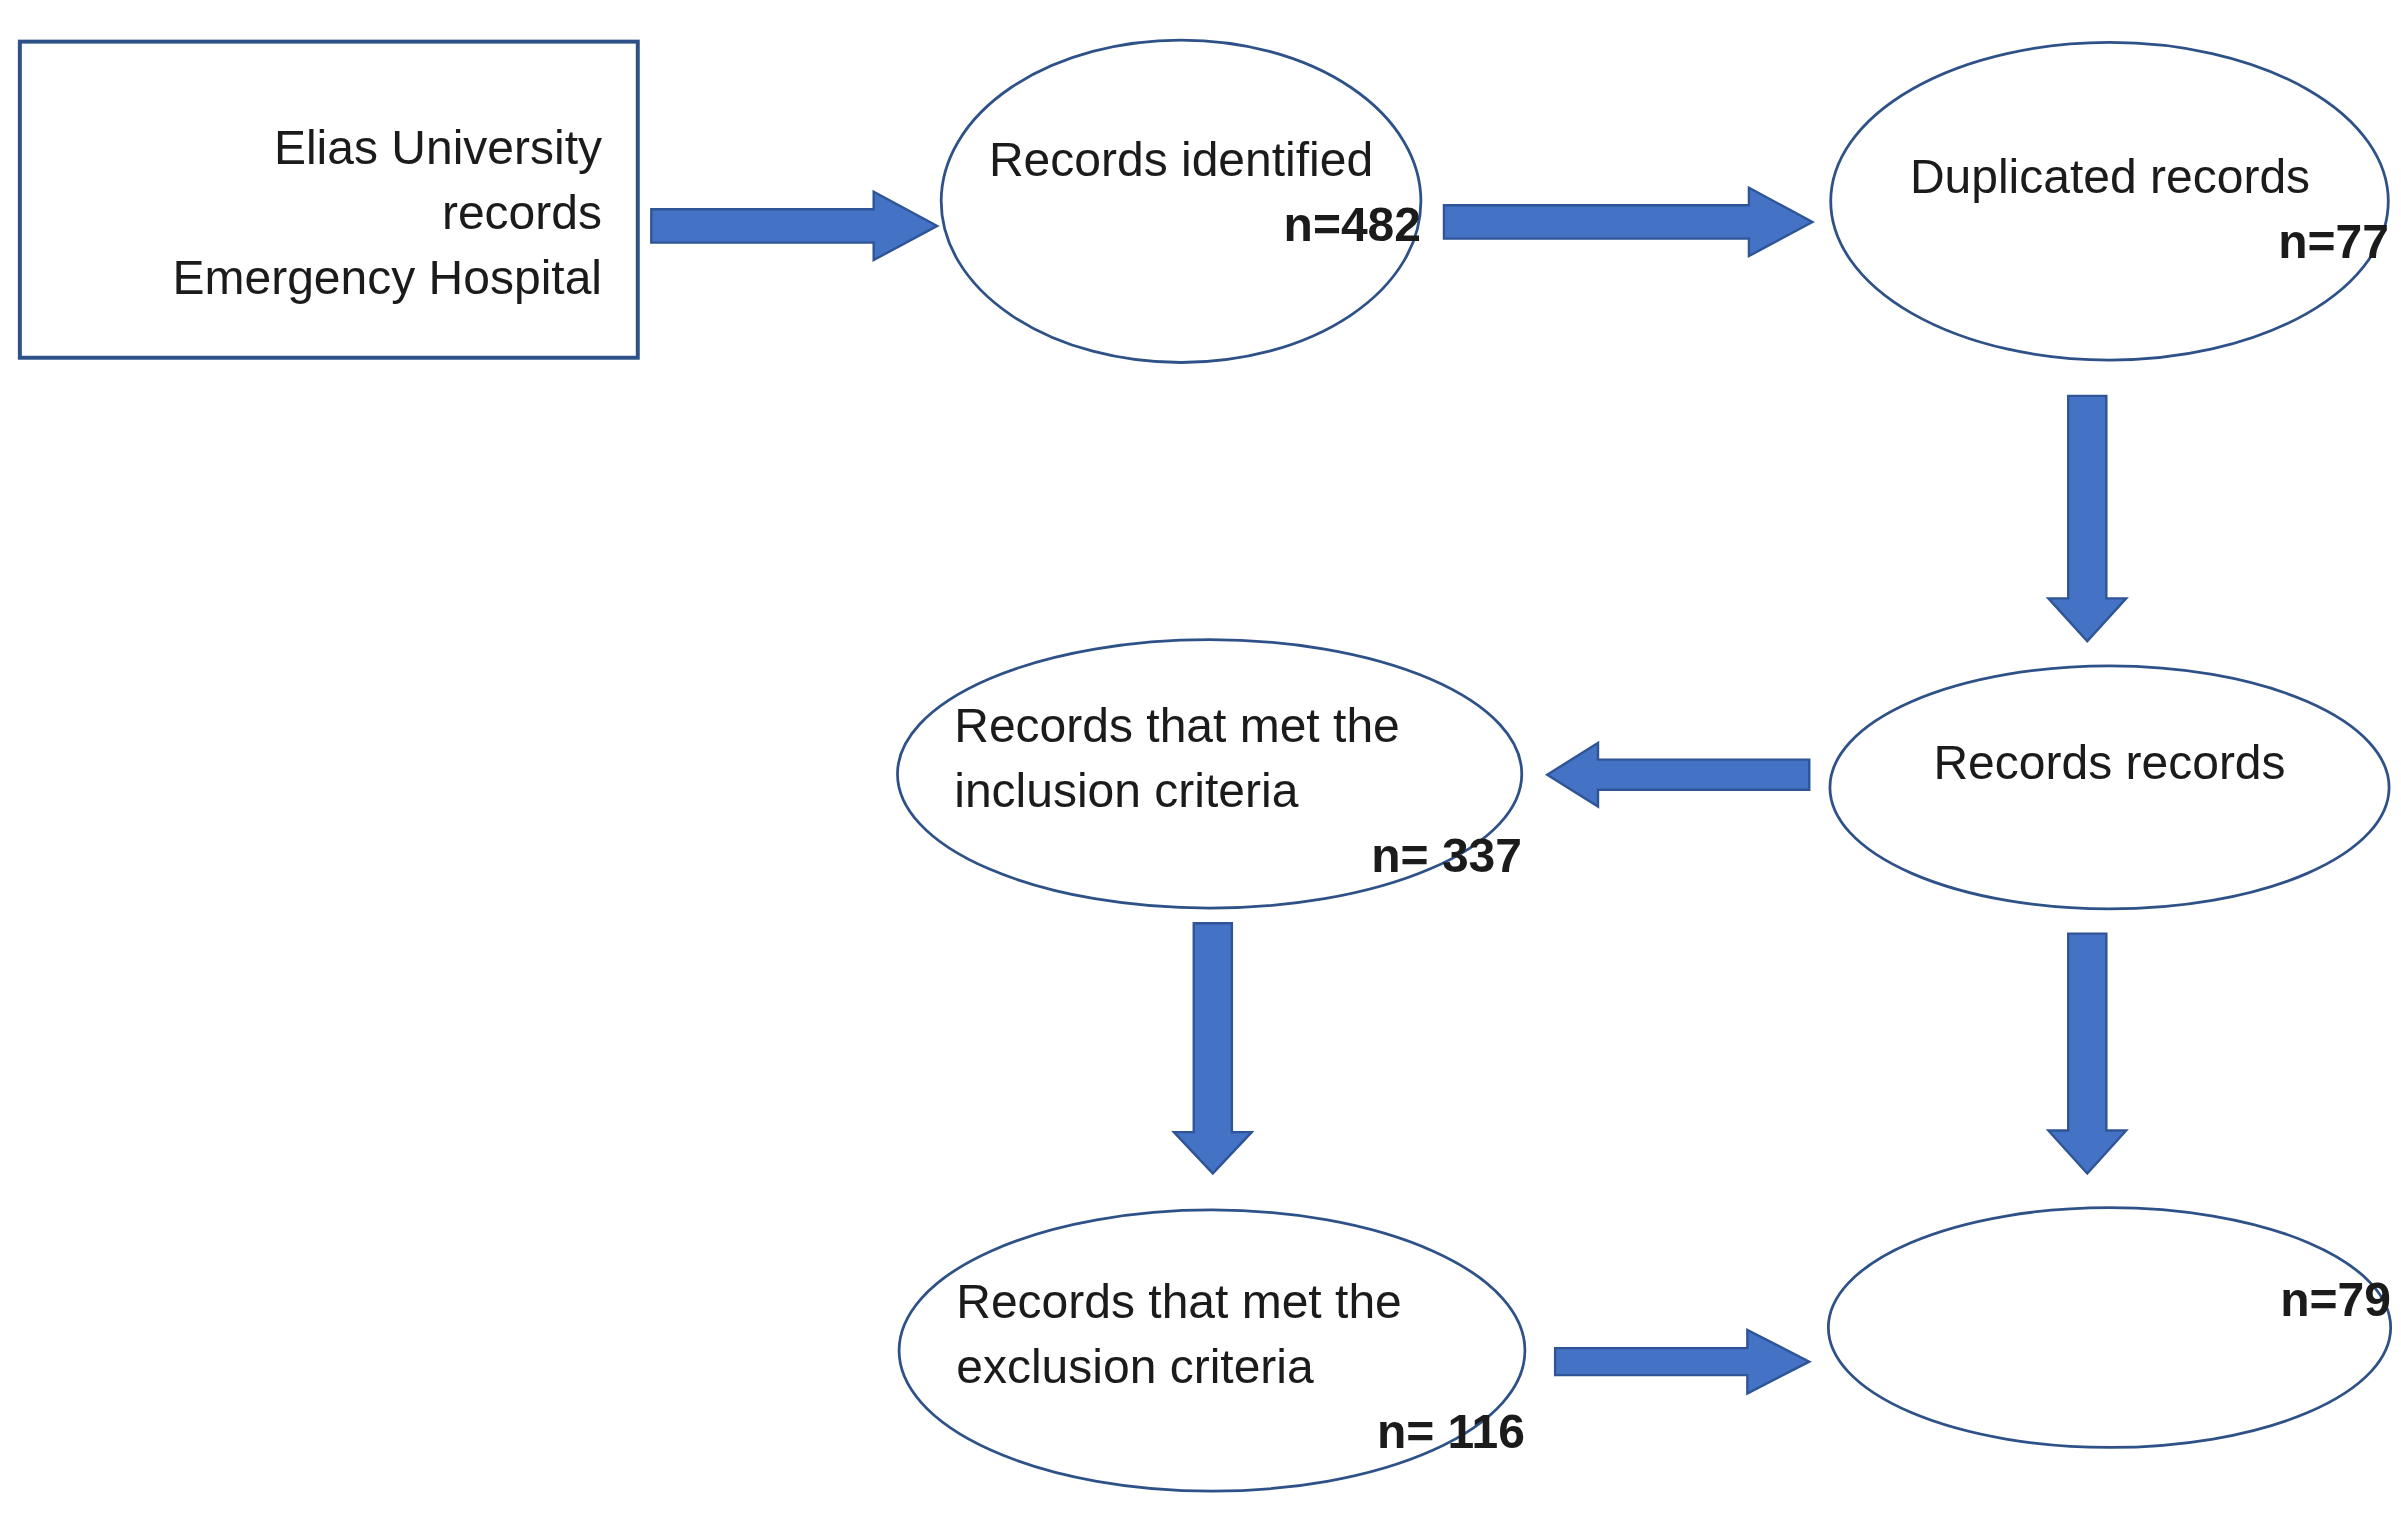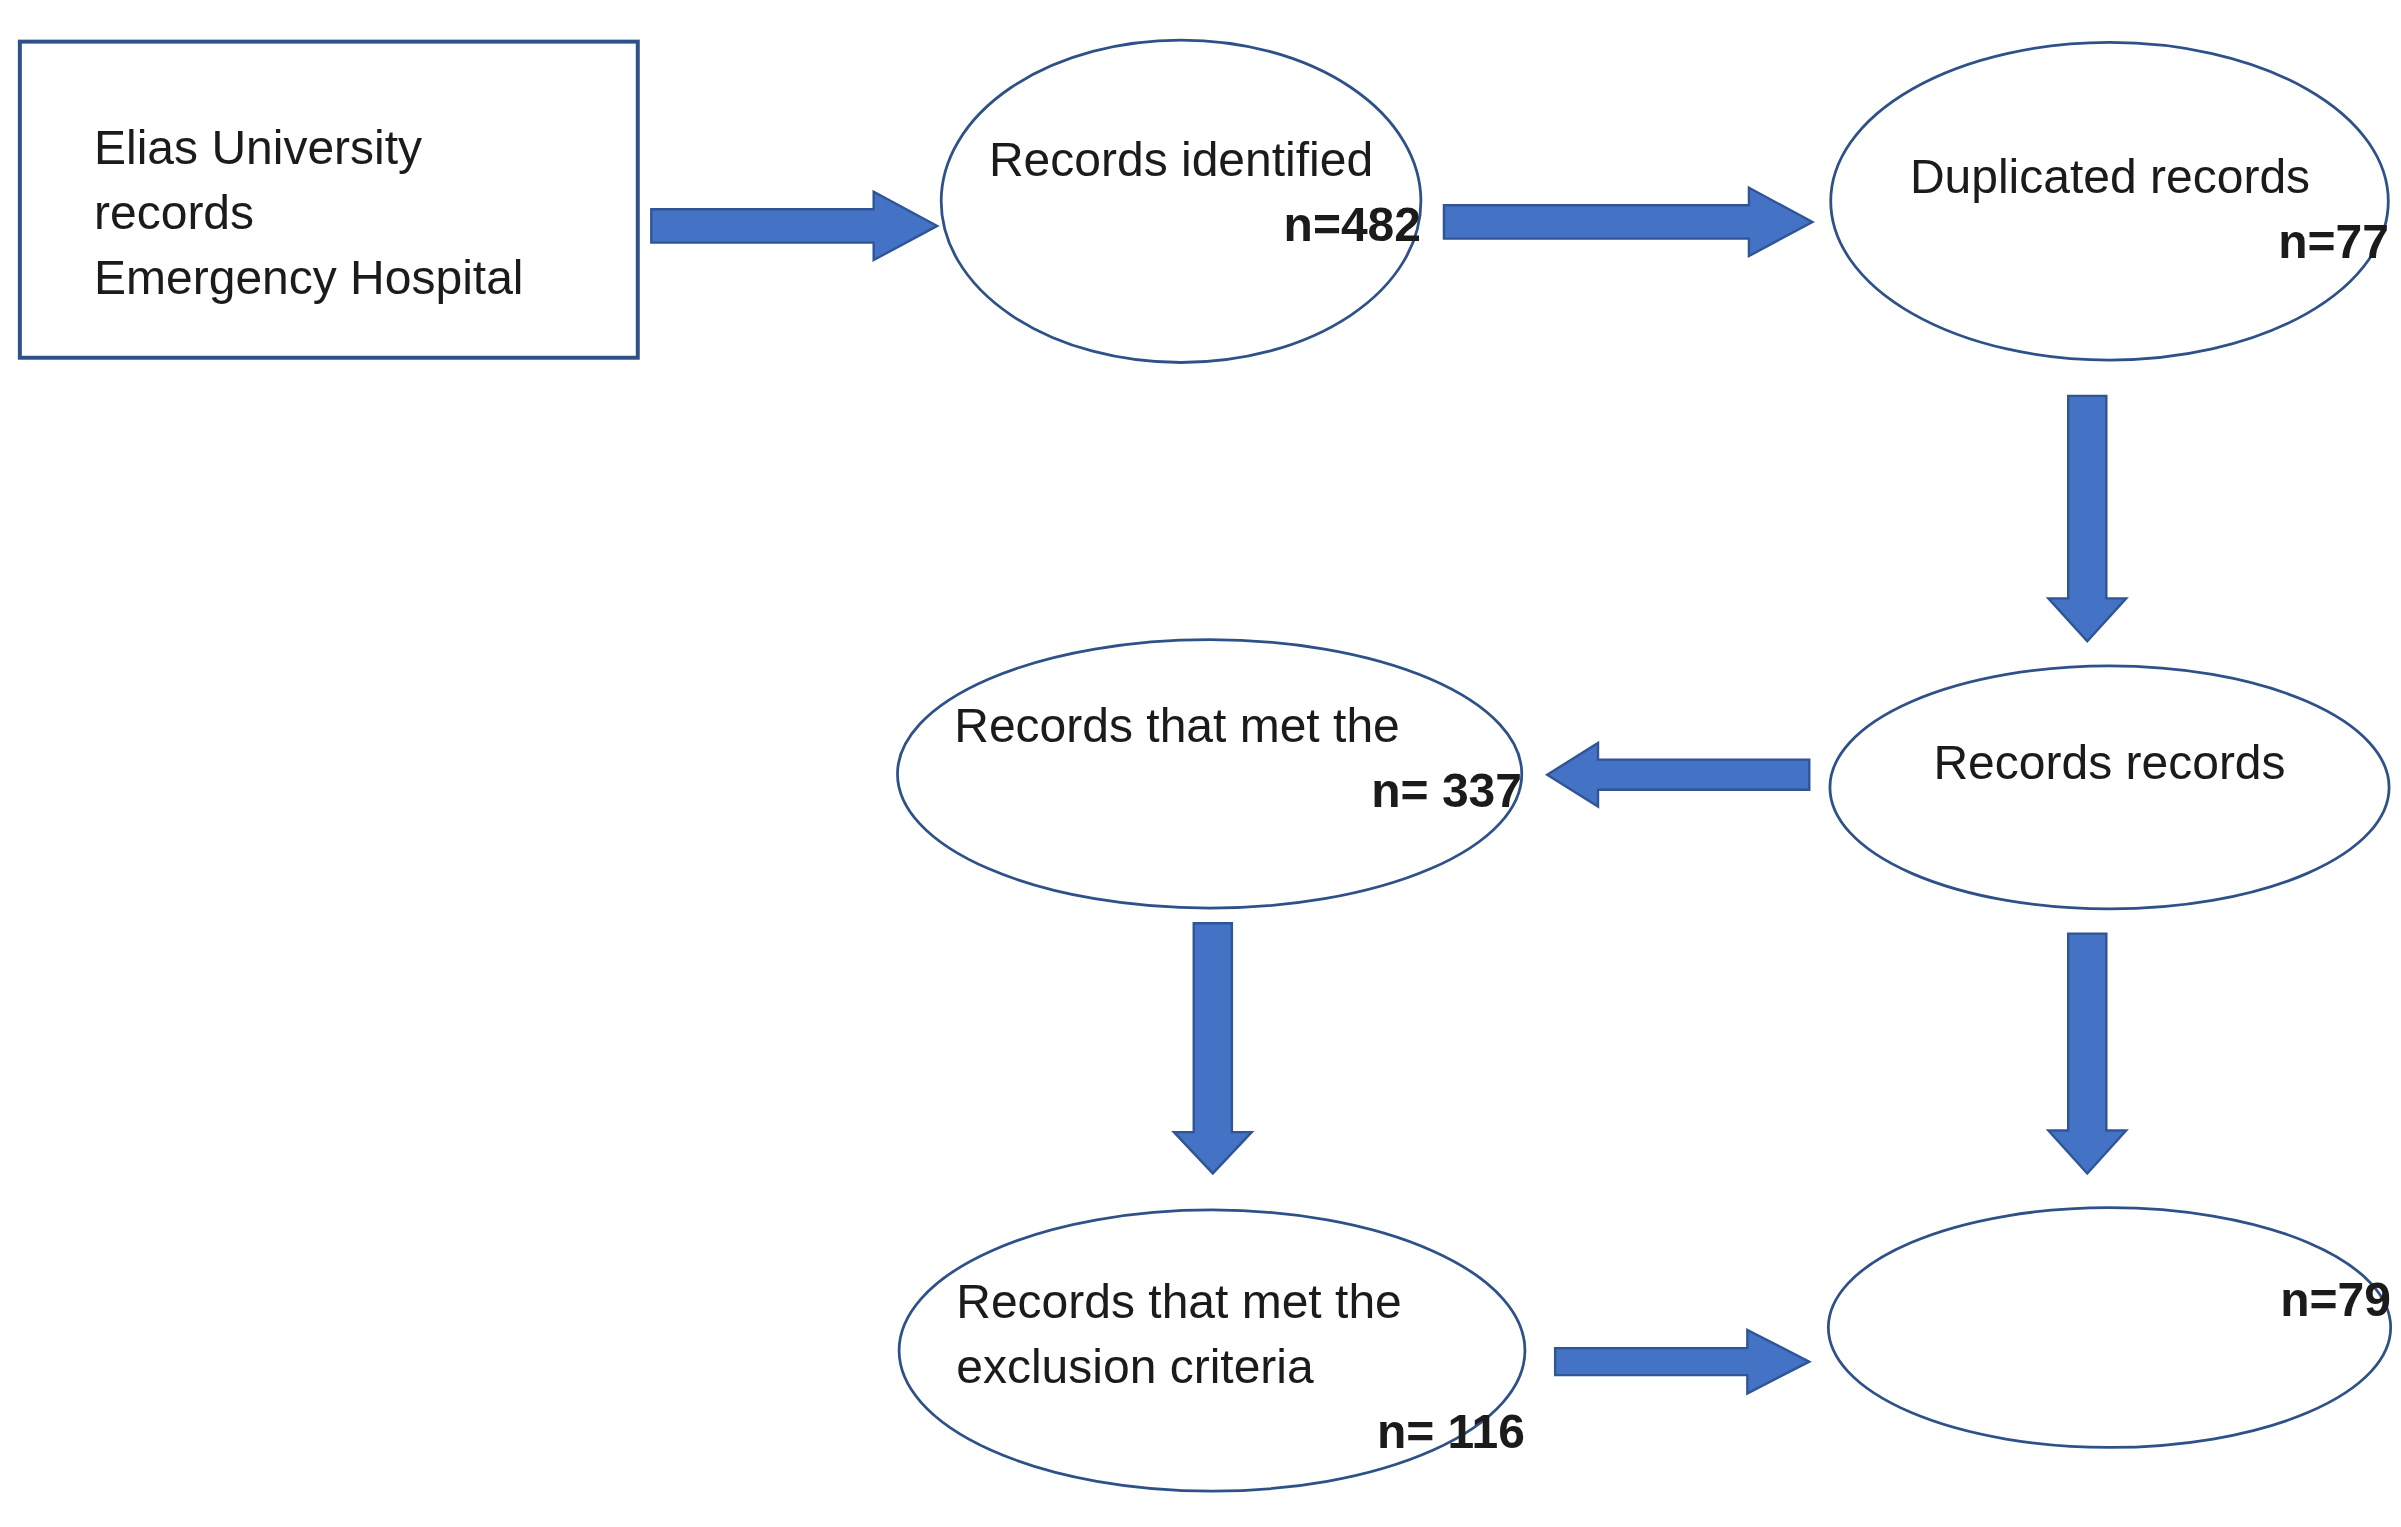--- a/index.html
+++ b/index.html
@@ -22,21 +22,21 @@
   .shape{fill:none;stroke:var(--shape-stroke);stroke-width:3.5px;}
   .rect-shape{stroke-width:5px;}
   .arrow{fill:var(--arrow-fill);stroke:var(--arrow-stroke);stroke-width:3px;}
   .txt{
     position:absolute;
     font-size:48px;
     line-height:65px;
     text-align:center;
     white-space:nowrap;
   }
-  .txt.left{text-align:left;}
+  .txt.left{text-align:right;}
   .count{font-weight:bold;text-align:right;}
   .lines-left{display:inline-block;text-align:left;transform:translateX(-33px);}
 </style>
 </head>
 <body>
 
 <div class="canvas">
 
   <svg class="layer" width="2401" height="1528" viewBox="0 0 3023 1923">
 
@@ -74,20 +74,21 @@
     <div class="count">n=77</div>
   </div>
 
   <div class="txt" style="left:1830px;top:730px;width:559px;">
     <div>Records records</div>
   </div>
 
   <div class="txt" style="left:898px;top:693px;width:624px;">
     <div class="lines-left">
       <div>Records that met the</div>
+      <div>inclusion criteria</div>
     </div>
     <div class="count">n= 337</div>
   </div>
 
   <div class="txt" style="left:899px;top:1269px;width:626px;">
     <div class="lines-left">
       <div>Records that met the</div>
       <div>exclusion criteria</div>
     </div>
     <div class="count">n= 116</div>

